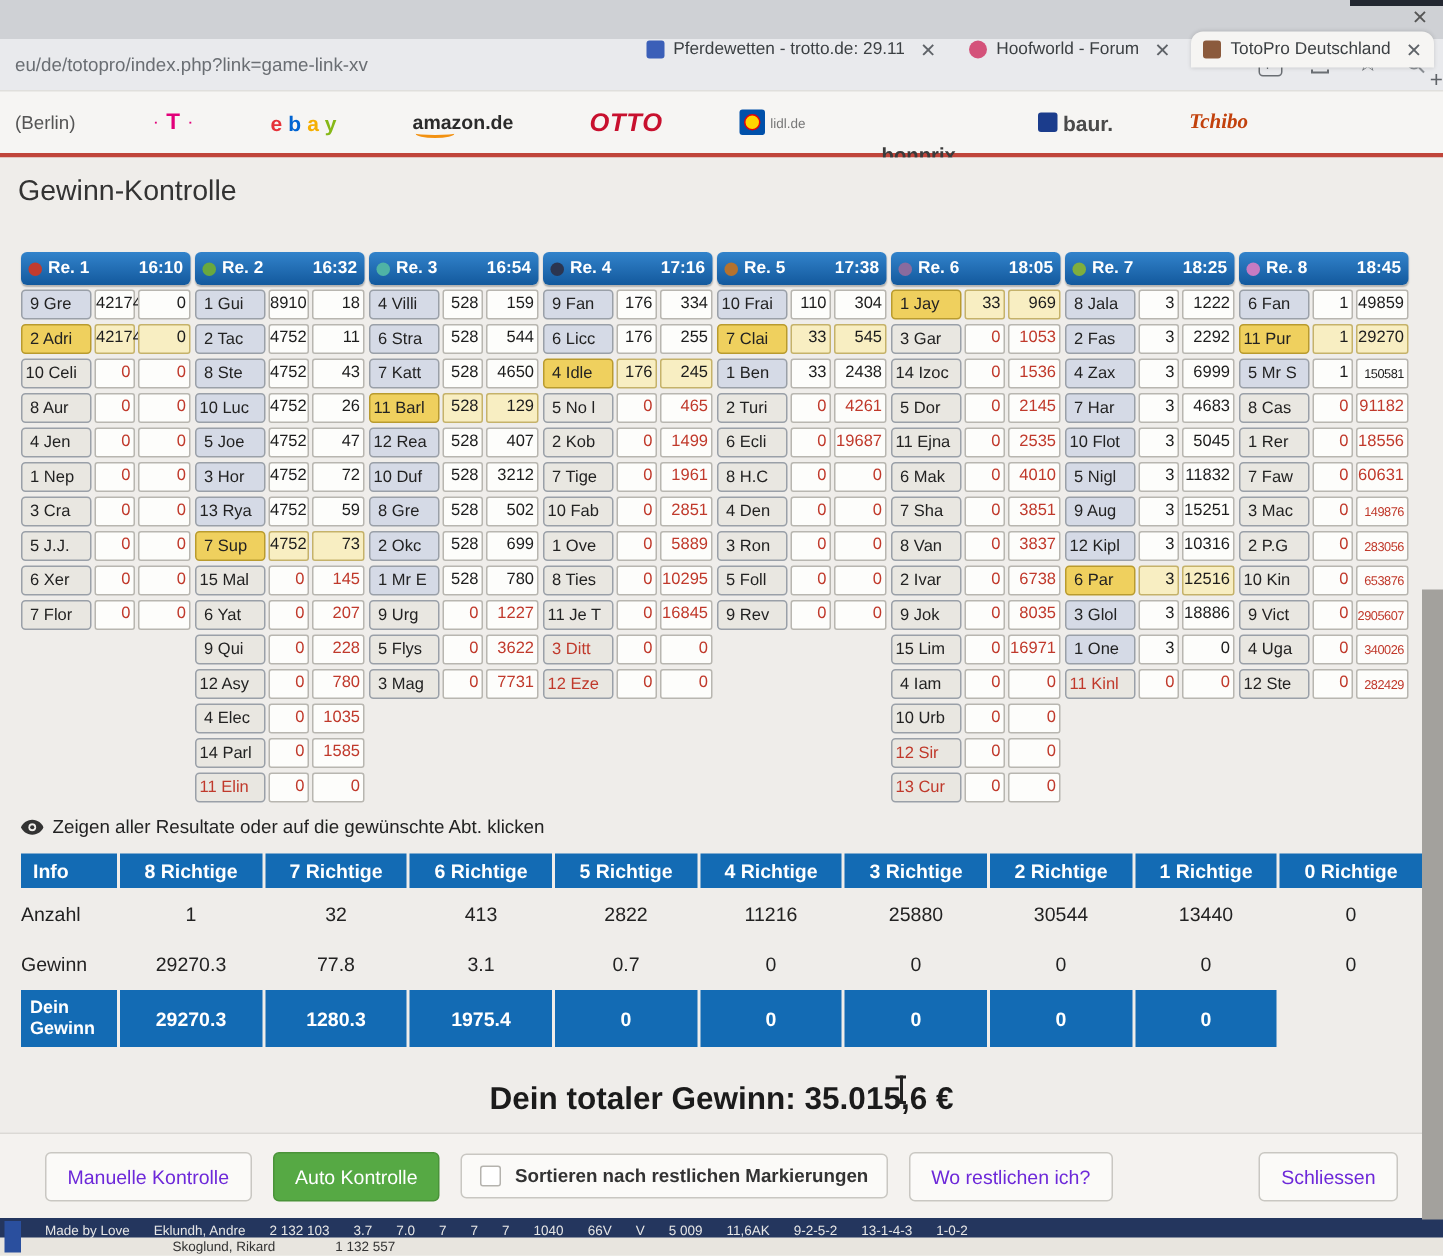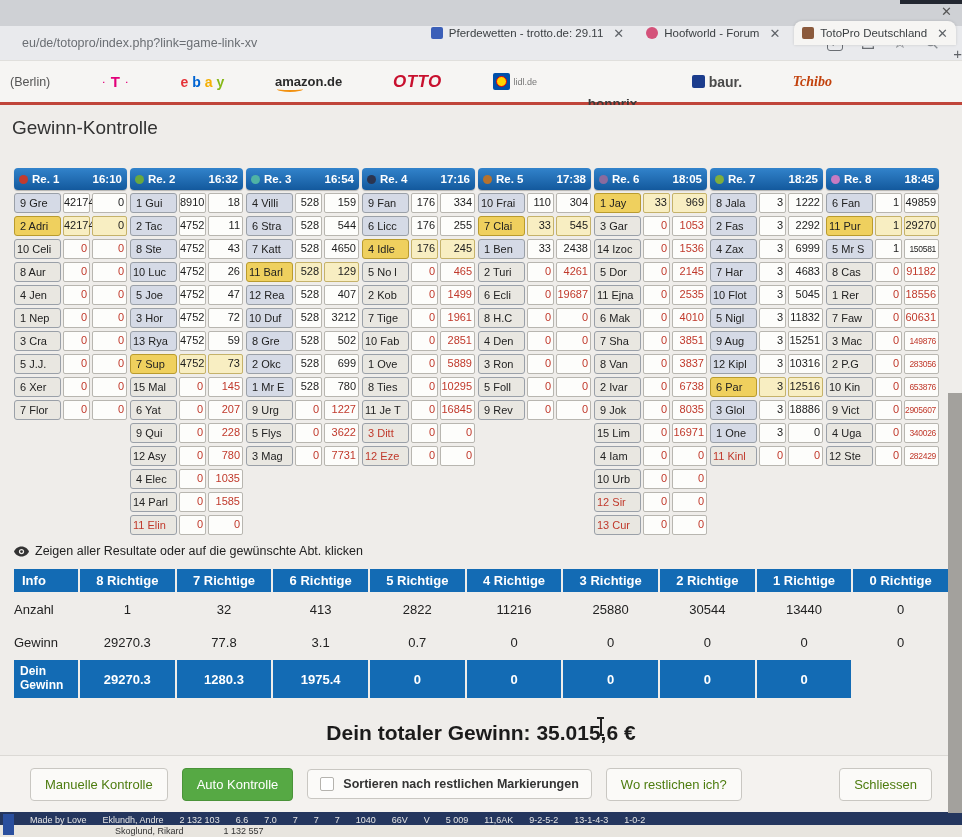--- a/index.html
+++ b/index.html
@@ -11,21 +11,21 @@
   .win-fragment { height:22px; background:#232731; color:#e8e8e8; font-size:10.5px; padding:4px 8px 0 6px; width:62px; white-space:nowrap; overflow:hidden; }
   .frag-close { color:#555; font-size:13px; margin:0 10px 2px 14px; }
   .tab { display:flex; align-items:center; gap:6px; height:24px; padding:0 8px; max-width:240px; font-size:11.5px; color:#3c4043; margin-right:6px; }
   .tab.active { background:#f6f5f3; border-radius:8px 8px 0 0; box-shadow:0 0 3px rgba(0,0,0,.15); }
   .tab .fav { width:12px; height:12px; border-radius:2px; flex:none; }
   .tab .fav.round { border-radius:50%; }
   .tab .ttl { overflow:hidden; white-space:nowrap; text-overflow:ellipsis; }
   .tab .x { color:#5f6368; font-size:13px; margin-left:4px; }
   .newtab { font-size:15px; color:#5f6368; margin:0 0 3px 8px; }
 
-  .addressbar { height:34px; background:#e9eaed; display:flex; align-items:center; padding:0 22px; }
+  .addressbar { height:34px; background:#e9eaed; display:flex; align-items:center; padding:0 10px; }
   .url { color:#6a6e73; font-size:12.5px; flex:1; white-space:nowrap; overflow:hidden; }
   .abar-icons { display:flex; align-items:center; gap:17px; color:#5f6368; }
   .icon-f { width:16px; height:16px; border:1.4px solid #6a6e73; border-radius:3px; font-size:9px; display:flex; align-items:center; justify-content:center; color:#6a6e73; }
   .star { font-size:16px; color:#6a6e73; line-height:1; }
 
   .bookmarks { height:42px; background:#f6f5f3; display:flex; align-items:center; padding:0 130px 0 10px; justify-content:space-between; border-top:1px solid #e0dfdc; }
   .bm { font-size:12.5px; color:#444; display:flex; align-items:center; gap:4px; white-space:nowrap; }
   .bm-berlin { color:#555; }
   .bm-telekom { color:#e2007a; font-weight:bold; font-size:15px; }
   .bm-telekom::before, .bm-telekom::after { content:"▪"; font-size:5px; vertical-align:3px; margin:0 2px; }
@@ -74,21 +74,21 @@
   .ic.lab { font-weight:normal; }
   .ic.dg { background:#136bb4; color:#fff; font-weight:bold; display:flex; align-items:center; justify-content:center; min-height:38px; }
   .ic.dg.first { justify-content:flex-start; padding-left:6px; font-size:12px; line-height:1.15; text-align:left; }
 
   .total { text-align:center; font-size:21px; font-weight:bold; color:#1b1b1b; margin-top:23px; }
   .ibeam { position:absolute; left:596px; top:612px; width:9px; height:19px; }
   .ibeam::before { content:""; position:absolute; left:4px; top:0; bottom:0; width:1.6px; background:#222; }
   .ibeam::after { content:""; position:absolute; left:1px; right:1px; top:0; height:1.6px; background:#222; box-shadow:0 17px 0 #222; }
 
   .footerbar { position:absolute; left:0; right:0; top:650px; height:57px; background:#f4f2ef; border-top:1px solid #dbd9d5; display:flex; align-items:center; padding:0 30px; gap:14px; }
-  .btn { border:1px solid #c9c7c2; background:#fbfaf8; border-radius:4px; padding:8px 14px; font-size:13px; color:#4d7c0f; white-space:nowrap; }
+  .btn { border:1px solid #c9c7c2; background:#fbfaf8; border-radius:4px; padding:8px 14px; font-size:13px; color:#6d28d9; white-space:nowrap; }
   .btn.green { background:#56a944; border-color:#4a9339; color:#fff; }
   .sortgrp { border:1px solid #c9c7c2; background:#fbfaf8; border-radius:4px; padding:7px 12px; display:flex; align-items:center; gap:9px; font-size:12.5px; font-weight:bold; color:#333; }
   .cb { width:14px; height:14px; border:1.5px solid #b5b3ae; border-radius:2px; background:#fff; flex:none; }
   .spacer { flex:1; }
 
   
   .strip-dark { position:absolute; left:0; right:0; top:707px; height:15px; background:#24365e; color:#e6e6e6; font-size:9px; display:flex; gap:16px; align-items:center; padding:0 6px 0 30px; white-space:nowrap; overflow:hidden; }
   .strip-light { position:absolute; left:0; right:0; top:720px; height:12px; background:#e8e5df; color:#333; font-size:9px; display:flex; gap:40px; align-items:center; padding-left:115px; white-space:nowrap; overflow:hidden; }
   .corner-sq { position:absolute; left:3px; top:709px; width:11px; height:21px; background:#2a4f9e; }
   .right-shade { position:absolute; right:0; top:288px; width:14px; height:420px; background:#a3a19d; }
@@ -779,21 +779,21 @@
     </span>
     <span class="btn">Wo restlichen ich?</span>
     <span class="spacer"></span>
     <span class="btn">Schliessen</span>
   </div>
 
   <div class="strip-dark">
       <span>Made by Love</span>
       <span>Eklundh, Andre</span>
       <span>2 132 103</span>
-      <span>6.6</span>
+      <span>3.7</span>
       <span>7.0</span>
       <span>7</span>
       <span>7</span>
       <span>7</span>
       <span>1040</span>
       <span>66V</span>
       <span>V</span>
       <span>5 009</span>
       <span>11,6AK</span>
       <span>9-2-5-2</span>

